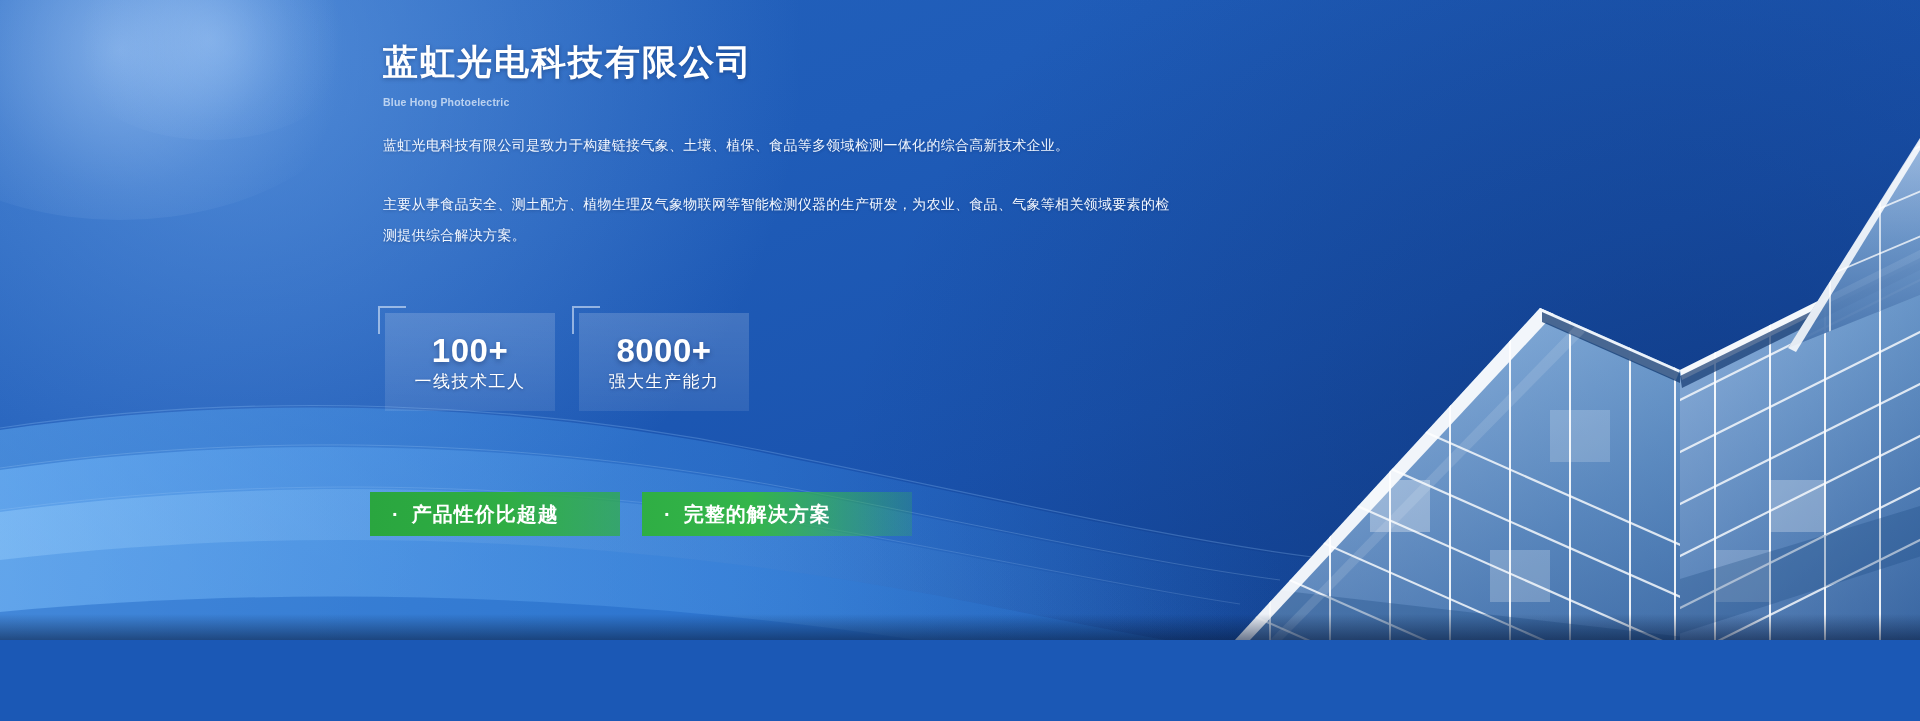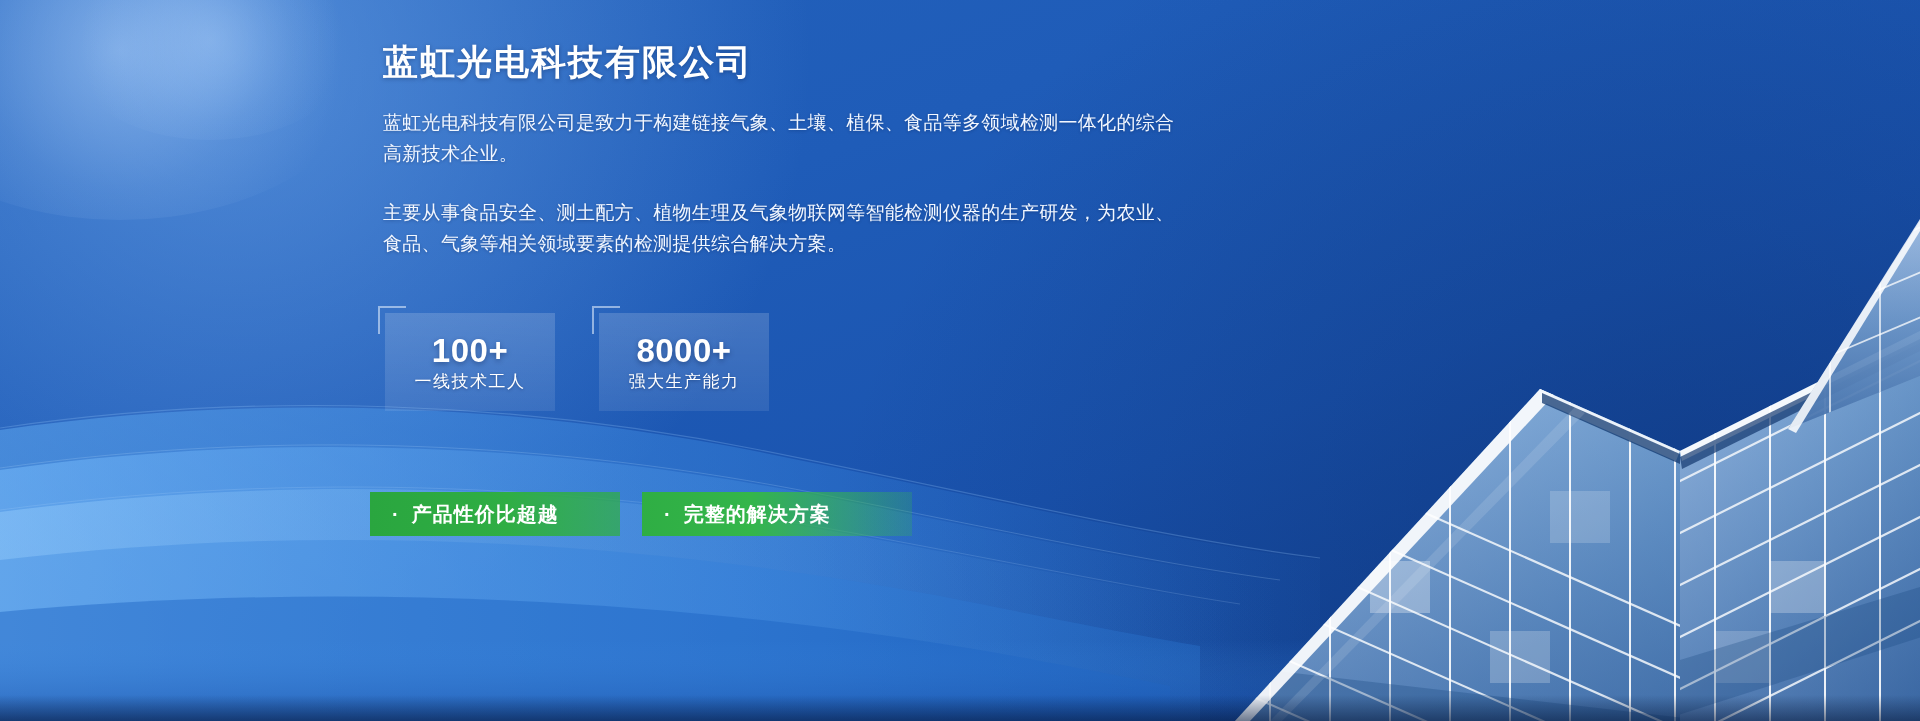--- a/index.html
+++ b/index.html
@@ -5,21 +5,21 @@
   * { margin:0; padding:0; box-sizing:border-box; }
   html,body { width:1920px; height:721px; overflow:hidden; }
   body {
     font-family:"Liberation Sans","DejaVu Sans",sans-serif;
     background:#1b58b5;
   }
 
   
   #hero {
     position:relative;
-    width:1920px; height:721px;
+    width:1920px; height:640px;
     overflow:hidden;
     background:
       radial-gradient(circle at 12% 8%, rgba(120,175,240,0.55) 0%, rgba(120,175,240,0) 32%),
       radial-gradient(circle at 88% 92%, rgba(10,45,110,0.55) 0%, rgba(10,45,110,0) 48%),
       linear-gradient(160deg, #2463bd 0%, #1f5cb8 32%, #1a53ae 62%, #12408f 100%);
   }
 
   
   .cloud {
     position:absolute; border-radius:50%;
@@ -45,28 +45,29 @@
     letter-spacing:2px; line-height:1.35;
     text-shadow:0 1px 4px rgba(0,20,60,.35);
   }
   .brand-en {
     margin-top:10px;
     font-size:10.5px; line-height:14px; font-weight:600;
     color:rgba(222,234,250,.78); letter-spacing:.2px;
   }
   .para {
     margin-top:22px;
-    font-size:19px; line-height:31px; color:#f2f7ff;
+    font-size:14px; line-height:31px; color:#f2f7ff;
     letter-spacing:.3px; width:800px;
     text-shadow:0 1px 3px rgba(0,20,60,.3);
+    font-family:Liberation Mono, monospace;
   }
   .para.p2 { margin-top:28px; }
 
   
-  .stats { position:absolute; left:385px; top:313px; display:flex; gap:44px; z-index:9; }
+  .stats { position:absolute; left:385px; top:313px; display:flex; gap:24px; z-index:9; }
   .stat {
     position:relative;
     width:170px; height:98px;
     background:linear-gradient(180deg, rgba(255,255,255,.17) 0%, rgba(255,255,255,.09) 100%);
     display:flex; flex-direction:column; align-items:center; justify-content:center;
   }
   .stat::before{
     content:""; position:absolute; left:-7px; top:-7px;
     width:26px; height:26px;
     border-left:2px solid rgba(235,244,255,.55);
@@ -248,20 +249,21 @@
     </g>
     <polygon points="1250,58 1118,268 1126,272 1250,70" fill="#ffffff" opacity="0.85"></polygon>
 
     <polygon points="1010,300 1250,186 1250,560 1010,560" fill="none"></polygon>
     <polygon points="600,560 905,246 915,252 612,560" fill="#ffffff" opacity="0.12"></polygon>
   </svg>
 
   <div class="content">
     <h1 class="brand-cn">蓝虹光电科技有限公司</h1>
     <div class="brand-en">
+      <div>Blue Hong Photoelectric</div>
     </div>
     <p class="para p1">蓝虹光电科技有限公司是致力于构建链接气象、土壤、植保、食品等多领域检测一体化的综合高新技术企业。</p>
     <p class="para p2">主要从事食品安全、测土配方、植物生理及气象物联网等智能检测仪器的生产研发，为农业、食品、气象等相关领域要素的检测提供综合解决方案。</p>
   </div>
 
   <div class="stats">
     <div class="stat">
       <div class="stat-num">100+</div>
       <div class="stat-label">一线技术工人</div>
     </div>

